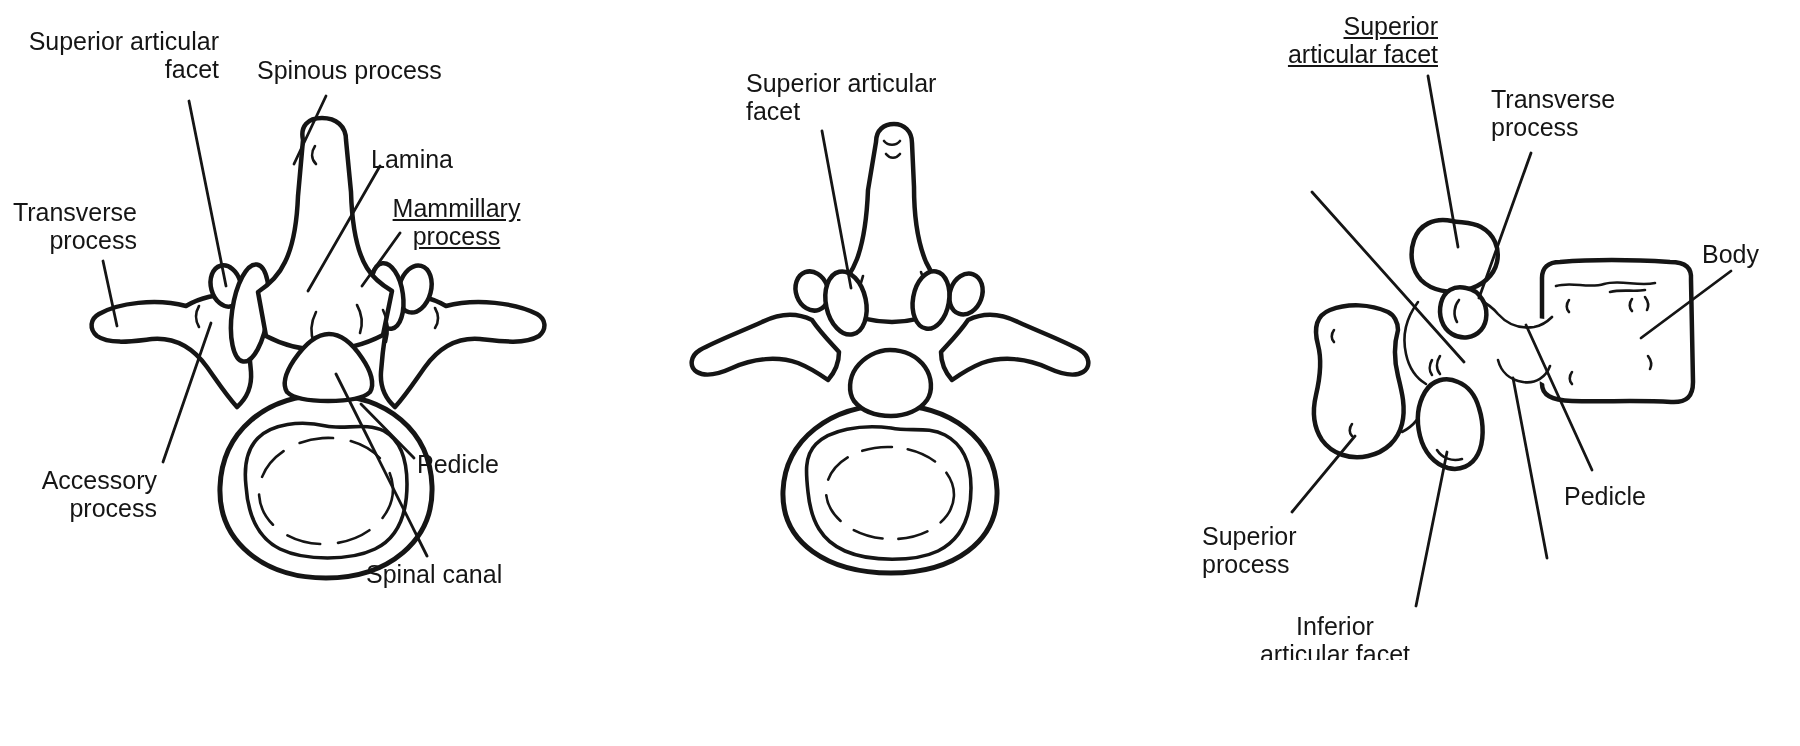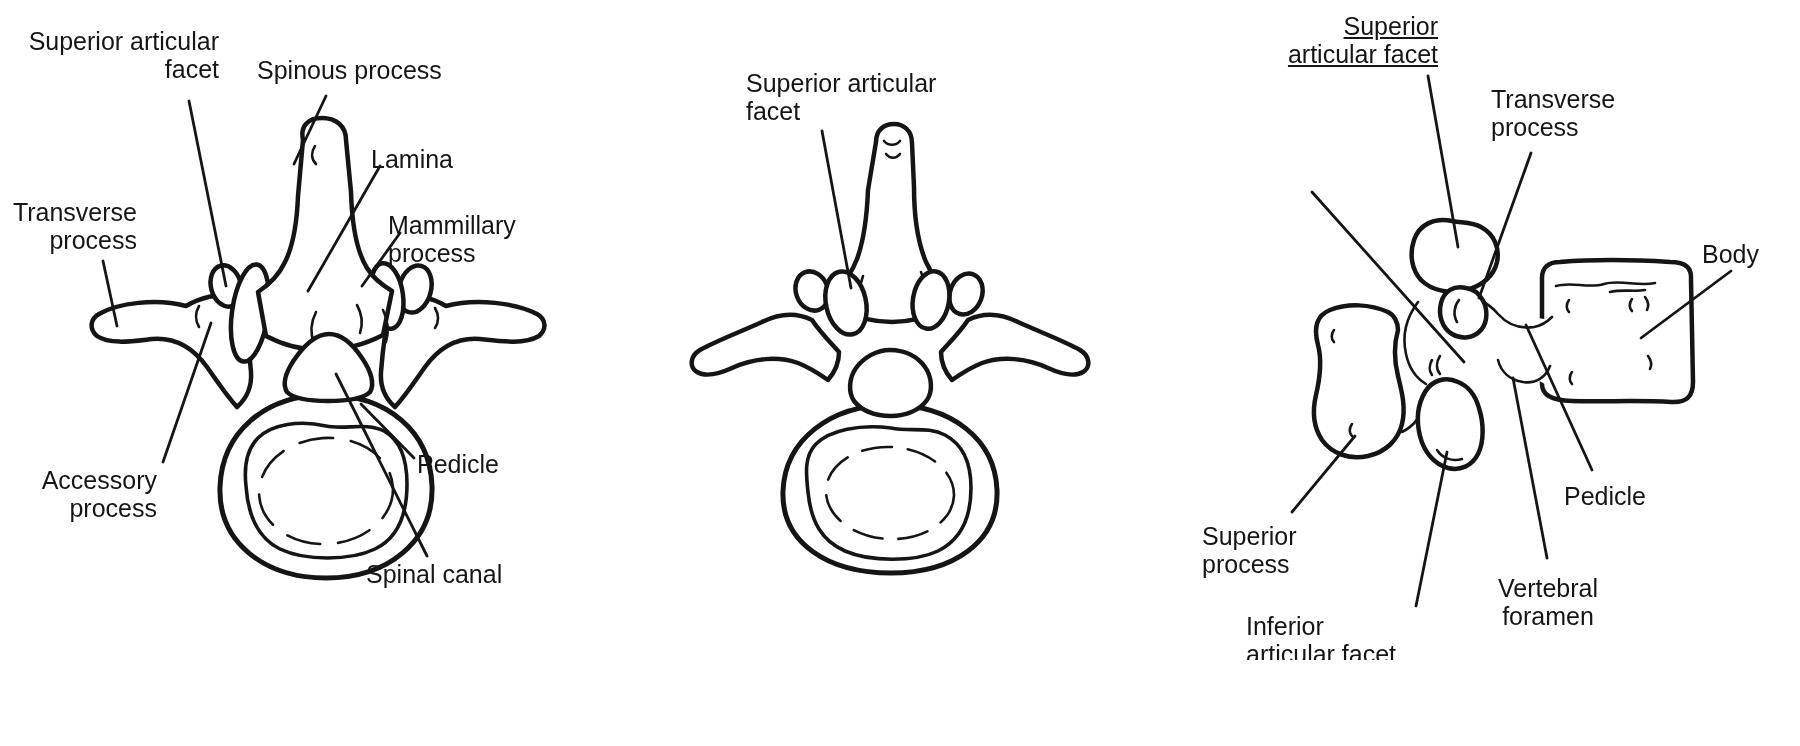--- a/index.html
+++ b/index.html
@@ -6,33 +6,33 @@
   #stage{position:relative;width:1800px;height:660px;background:#ffffff;overflow:hidden;
          font-family:"Liberation Sans", sans-serif;}
   #art{position:absolute;left:0;top:0;}
   .lbl{position:absolute;font-size:25px;line-height:28px;color:#151515;white-space:nowrap;}
   .letter{position:absolute;font-size:29px;font-weight:bold;color:#101010;}
   
   #la-sup{left:23px;top:27px;width:196px;text-align:right;}
   #la-spin{left:257px;top:56px;}
   #la-lam{left:371px;top:130px;margin-top:15px;}
   #la-trans{left:8px;top:198px;width:129px;text-align:right;}
-  #la-mam{left:388px;top:211px;width:137px;text-align:left;}
+  #la-mam{left:388px;top:194px;width:137px;text-align:center;text-decoration:underline;}
   #la-acc{left:36px;top:466px;width:121px;text-align:right;}
   #la-ped{left:417px;top:450px;}
   #la-can{left:366px;top:560px;}
   #lb-inf{left:746px;top:69px;}
   #lc-sup{left:1260px;top:12px;width:178px;text-align:right;text-decoration:underline;}
   #lc-trans{left:1491px;top:85px;}
   #lc-pars{left:1131px;top:127px;width:190px;text-align:right;}
   #lc-body{left:1702px;top:240px;}
   #lc-ped{left:1564px;top:482px;}
   #lc-spin{left:1202px;top:522px;}
   #lc-vert{left:1488px;top:574px;width:120px;text-align:center;}
-  #lc-inf{left:1246px;top:612px;width:178px;text-align:left;}
+  #lc-inf{left:1246px;top:612px;width:178px;text-align:center;}
   #letter-a{left:33px;top:710px;}
   #letter-b{left:710px;top:710px;}
   #letter-c{left:1173px;top:710px;}
   
   .bone{fill:#ffffff;stroke:#151515;stroke-width:4.5;stroke-linejoin:round;}
   .bone-thick{fill:#ffffff;stroke:#151515;stroke-width:5;stroke-linejoin:round;}
   .detail{fill:none;stroke:#151515;stroke-width:2.6;stroke-linecap:round;}
   .inner{fill:none;stroke:#151515;stroke-width:3.6;stroke-linecap:round;}
   .leader{stroke:#151515;stroke-width:2.8;stroke-linecap:round;}
   .erase{fill:#ffffff;stroke:none;}
@@ -165,24 +165,20 @@
   <div class="lbl" id="lc-trans">
     <div>Transverse</div>
     <div>process</div>
   </div>
   <div class="lbl" id="lc-body">Body</div>
   <div class="lbl" id="lc-ped">Pedicle</div>
   <div class="lbl" id="lc-spin">
     <div>Superior</div>
     <div>process</div>
   </div>
-  <div class="lbl" id="lc-vert">
-    <div>Vertebral</div>
-    <div>foramen</div>
-  </div>
   <div class="lbl" id="lc-inf">
     <div>Inferior</div>
     <div>articular facet</div>
   </div>
 
   <div class="letter" id="letter-a">A</div>
   <div class="letter" id="letter-b">B</div>
   <div class="letter" id="letter-c">C</div>
 
 </div>

